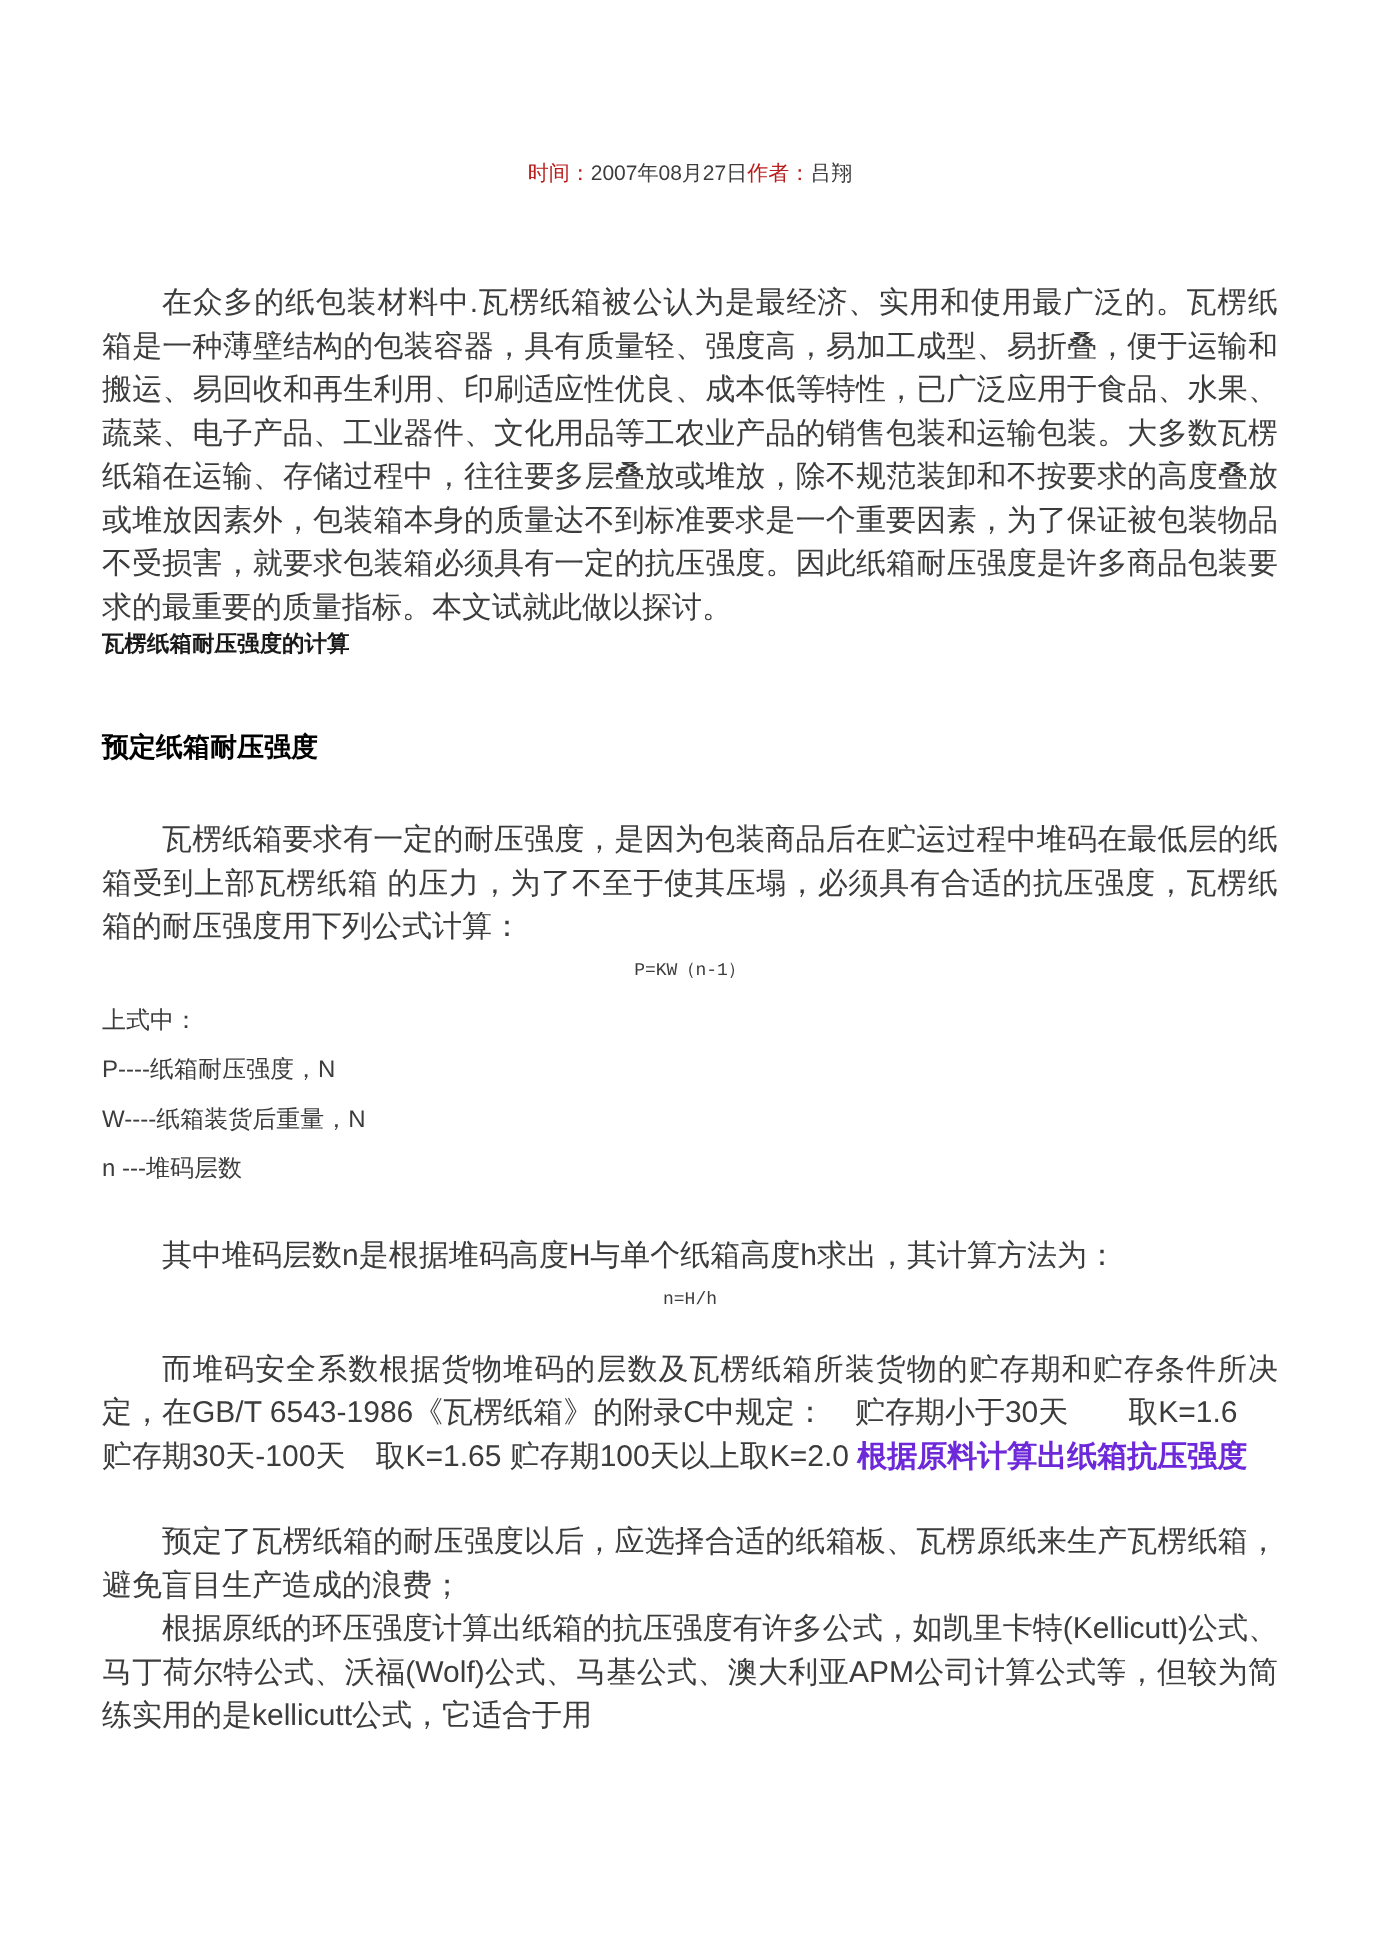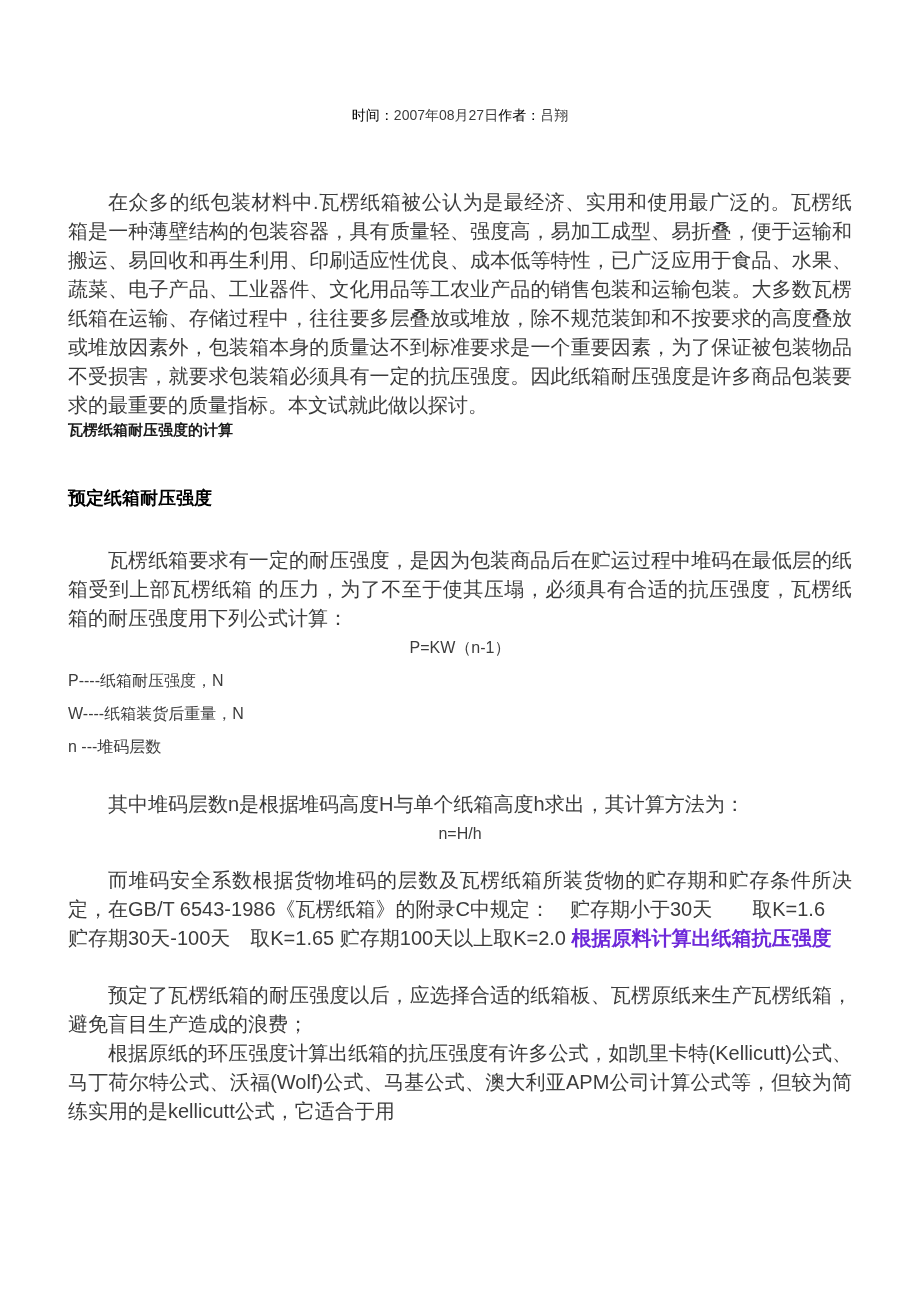--- a/index.html
+++ b/index.html
@@ -21,21 +21,21 @@
     padding: 106px 68px 40px 68px;
     background: #ffffff;
   }
   .meta {
     text-align: center;
     font-size: 14px;
     line-height: 18px;
     margin: 0 0 64px 0;
     color: #3c3c3c;
   }
-  .meta .accent { color: #000000; }
+  .meta .accent { color: #b91c1c; }
   p.body {
     font-size: 20px;
     line-height: 29px;
     margin: 0;
     text-align: justify;
   }
   .indent { text-indent: 2em; }
   .mb-intro { margin-bottom: 34px; }
   h3.sec-small {
     font-size: 15px;
@@ -46,24 +46,25 @@
   }
   h2.sec-big {
     font-size: 18px;
     line-height: 24px;
     font-weight: bold;
     color: #000000;
     margin: 0 0 36px 0;
   }
   .mb-req { margin-bottom: 6px; }
   .formula {
-    font-size: 16px;
+    font-size: 12px;
     line-height: 29px;
     text-align: center;
     margin: 0 0 8px 0;
+    font-family: Liberation Mono, monospace;
   }
   .def-line {
     font-size: 16px;
     line-height: 22px;
     margin: 0 0 11px 0;
   }
   .defs { margin-bottom: 32px; }
   .mb-layers { margin-bottom: 4px; }
   .formula-2 { margin: 0 0 18px 0; }
   .safety-block { margin-bottom: 28px; }
@@ -80,20 +81,21 @@
 
   <h3 class="sec-small">瓦楞纸箱耐压强度的计算</h3>
 
   <h2 class="sec-big">预定纸箱耐压强度</h2>
 
   <p class="body indent mb-req">瓦楞纸箱要求有一定的耐压强度，是因为包装商品后在贮运过程中堆码在最低层的纸箱受到上部瓦楞纸箱 的压力，为了不至于使其压塌，必须具有合适的抗压强度，瓦楞纸箱的耐压强度用下列公式计算：</p>
 
   <p class="formula">P=KW（n-1）</p>
 
   <div class="defs">
+    <p class="def-line">上式中：</p>
     <p class="def-line">P----纸箱耐压强度，N</p>
     <p class="def-line">W----纸箱装货后重量，N</p>
     <p class="def-line">n ---堆码层数</p>
   </div>
 
   <p class="body indent mb-layers">其中堆码层数n是根据堆码高度H与单个纸箱高度h求出，其计算方法为：</p>
 
   <p class="formula formula-2">n=H/h</p>
 
   <div class="safety-block">

